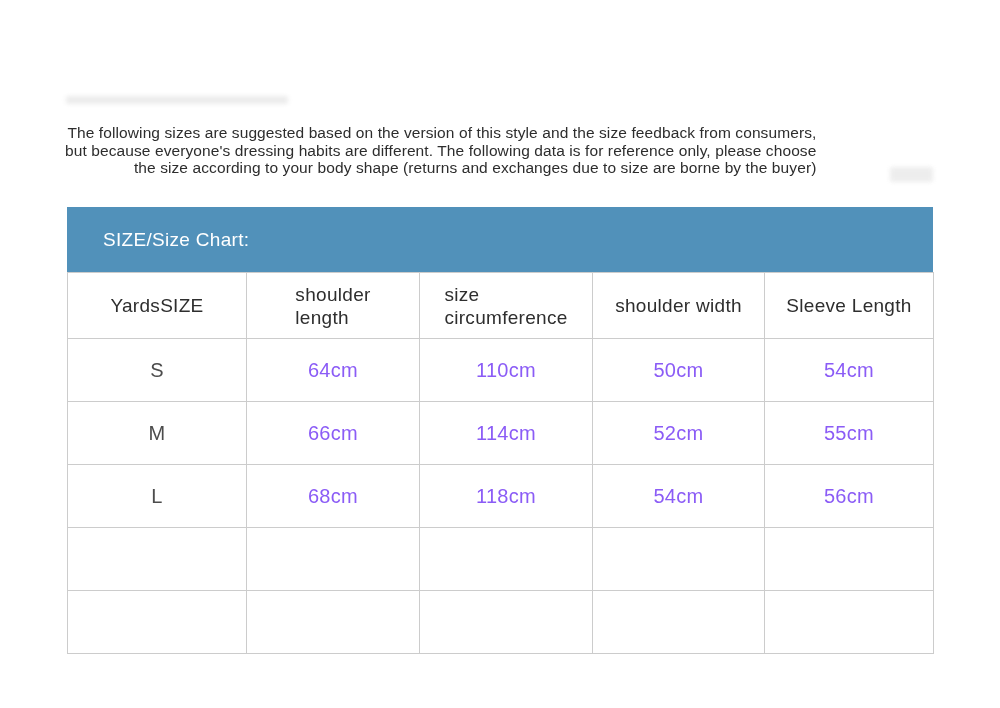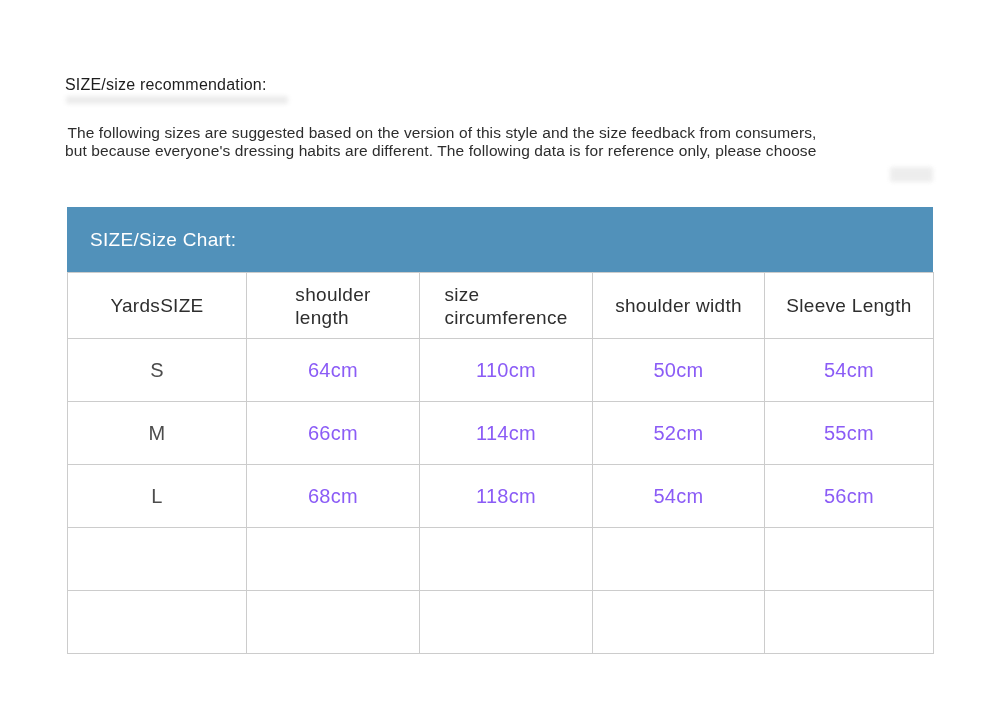--- a/index.html
+++ b/index.html
@@ -47,21 +47,21 @@
   .banner {
     position: absolute;
     left: 67px;
     top: 207px;
     width: 866px;
     height: 65px;
     background: #5191BA;
     display: flex;
     align-items: center;
     box-sizing: border-box;
-    padding-left: 23px;
+    padding-left: 36px;
   }
   .banner-title {
     color: #ffffff;
     font-size: 19px;
     letter-spacing: 0.3px;
   }
   table.size-chart {
     position: absolute;
     left: 67px;
     top: 272px;
@@ -102,26 +102,26 @@
   .hl {
     display: block;
     line-height: 23px;
   }
 </style>
 </head>
 <body>
 
 <div class="canvas">
 
-  <div class="heading">SIZE/size recommendation:</div>
   <div class="smudge smudge-1"></div>
 
   <div class="para">
     <div class="para-line">The following sizes are suggested based on the version of this style and the size feedback from consumers,</div>
     <div class="para-line">but because everyone's dressing habits are different. The following data is for reference only, please choose</div>
+    <div class="para-line">the size according to your body shape (returns and exchanges due to size are borne by the buyer)</div>
   </div>
   <div class="smudge smudge-3"></div>
 
   <div class="banner">
     <span class="banner-title">SIZE/Size Chart:</span>
   </div>
 
   <table class="size-chart">
     <colgroup>
       <col style="width:179px">

